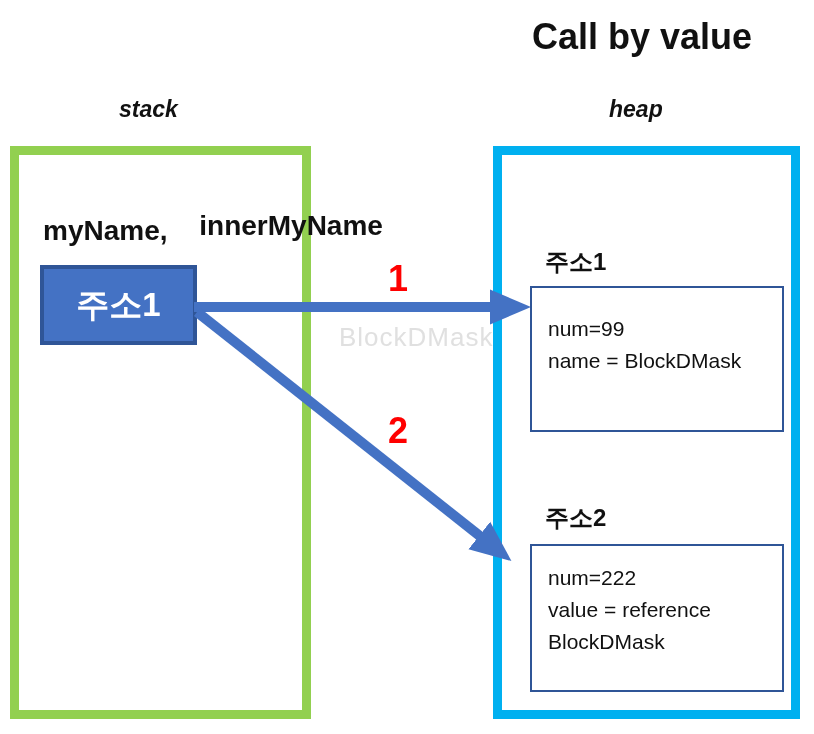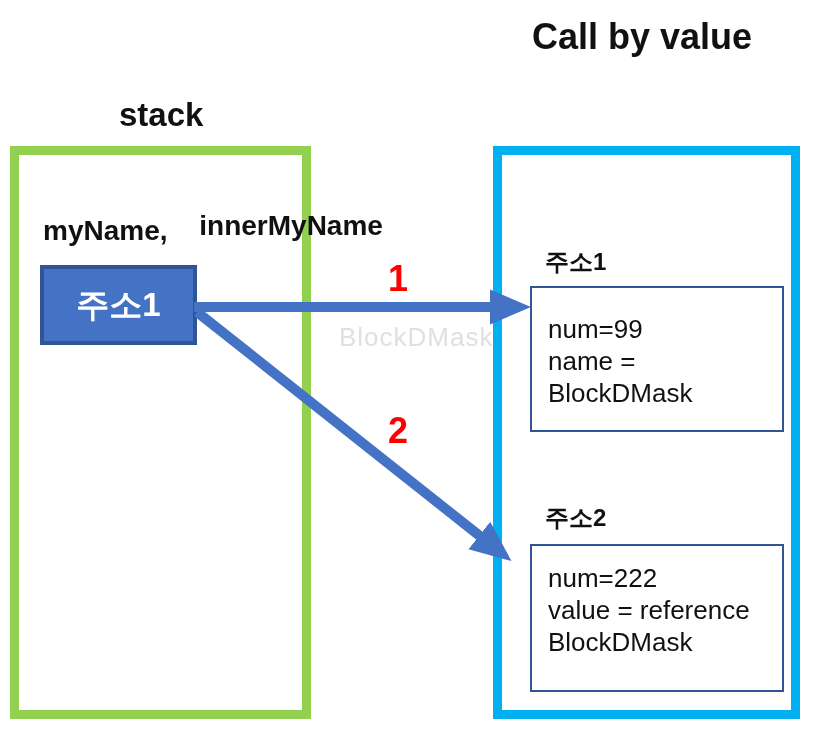--- a/index.html
+++ b/index.html
@@ -22,21 +22,21 @@
     font-family:"Liberation Sans","DejaVu Sans",sans-serif;
     color:var(--text-black);
   }
   .abs{position:absolute;}
   .title{
     left:0;top:16px;width:752px;
     text-align:right;
     font-size:36px;font-weight:700;letter-spacing:0px;
   }
   .section-label{
-    font-size:33px;font-weight:700;
+    font-size:23px;font-weight:700;font-style:italic;
   }
   .stack-label{left:119px;top:96px;}
   .heap-label{left:609px;top:96px;}
   .region{
     box-sizing:border-box;
     background:transparent;
   }
   .stack-region{
     left:10px;top:146px;width:301px;height:573px;
     border:9px solid var(--stack-border);
@@ -81,34 +81,35 @@
   .arrow-num.n2{left:388px;top:410px;}
   .heap-obj-label{
     font-size:24px;font-weight:700;
   }
   .obj1-label{left:545px;top:246px;}
   .obj2-label{left:545px;top:502px;text-align:right;}
   .heap-obj-box{
     box-sizing:border-box;
     border:2px solid var(--obj-border);
     background:#ffffff;
-    font-size:26px;line-height:32px;
+    font-size:21px;line-height:32px;
     padding:25px 6px 0 16px;
   }
   .obj1-box{left:530px;top:286px;width:254px;height:146px;}
   .obj2-box{left:530px;top:544px;width:254px;height:148px;padding-top:16px;}
 </style>
 </head>
 <body>
 
 <div class="canvas">
 
   <div class="abs title">Call by value</div>
 
   <div class="abs section-label stack-label">stack</div>
+  <div class="abs section-label heap-label">heap</div>
 
   <div class="abs region stack-region"></div>
   <div class="abs region heap-region"></div>
 
   <div class="abs var-label">
     <span>myName,</span>
     <span class="raised">innerMyName</span>
   </div>
 
   <div class="abs addr-box">

